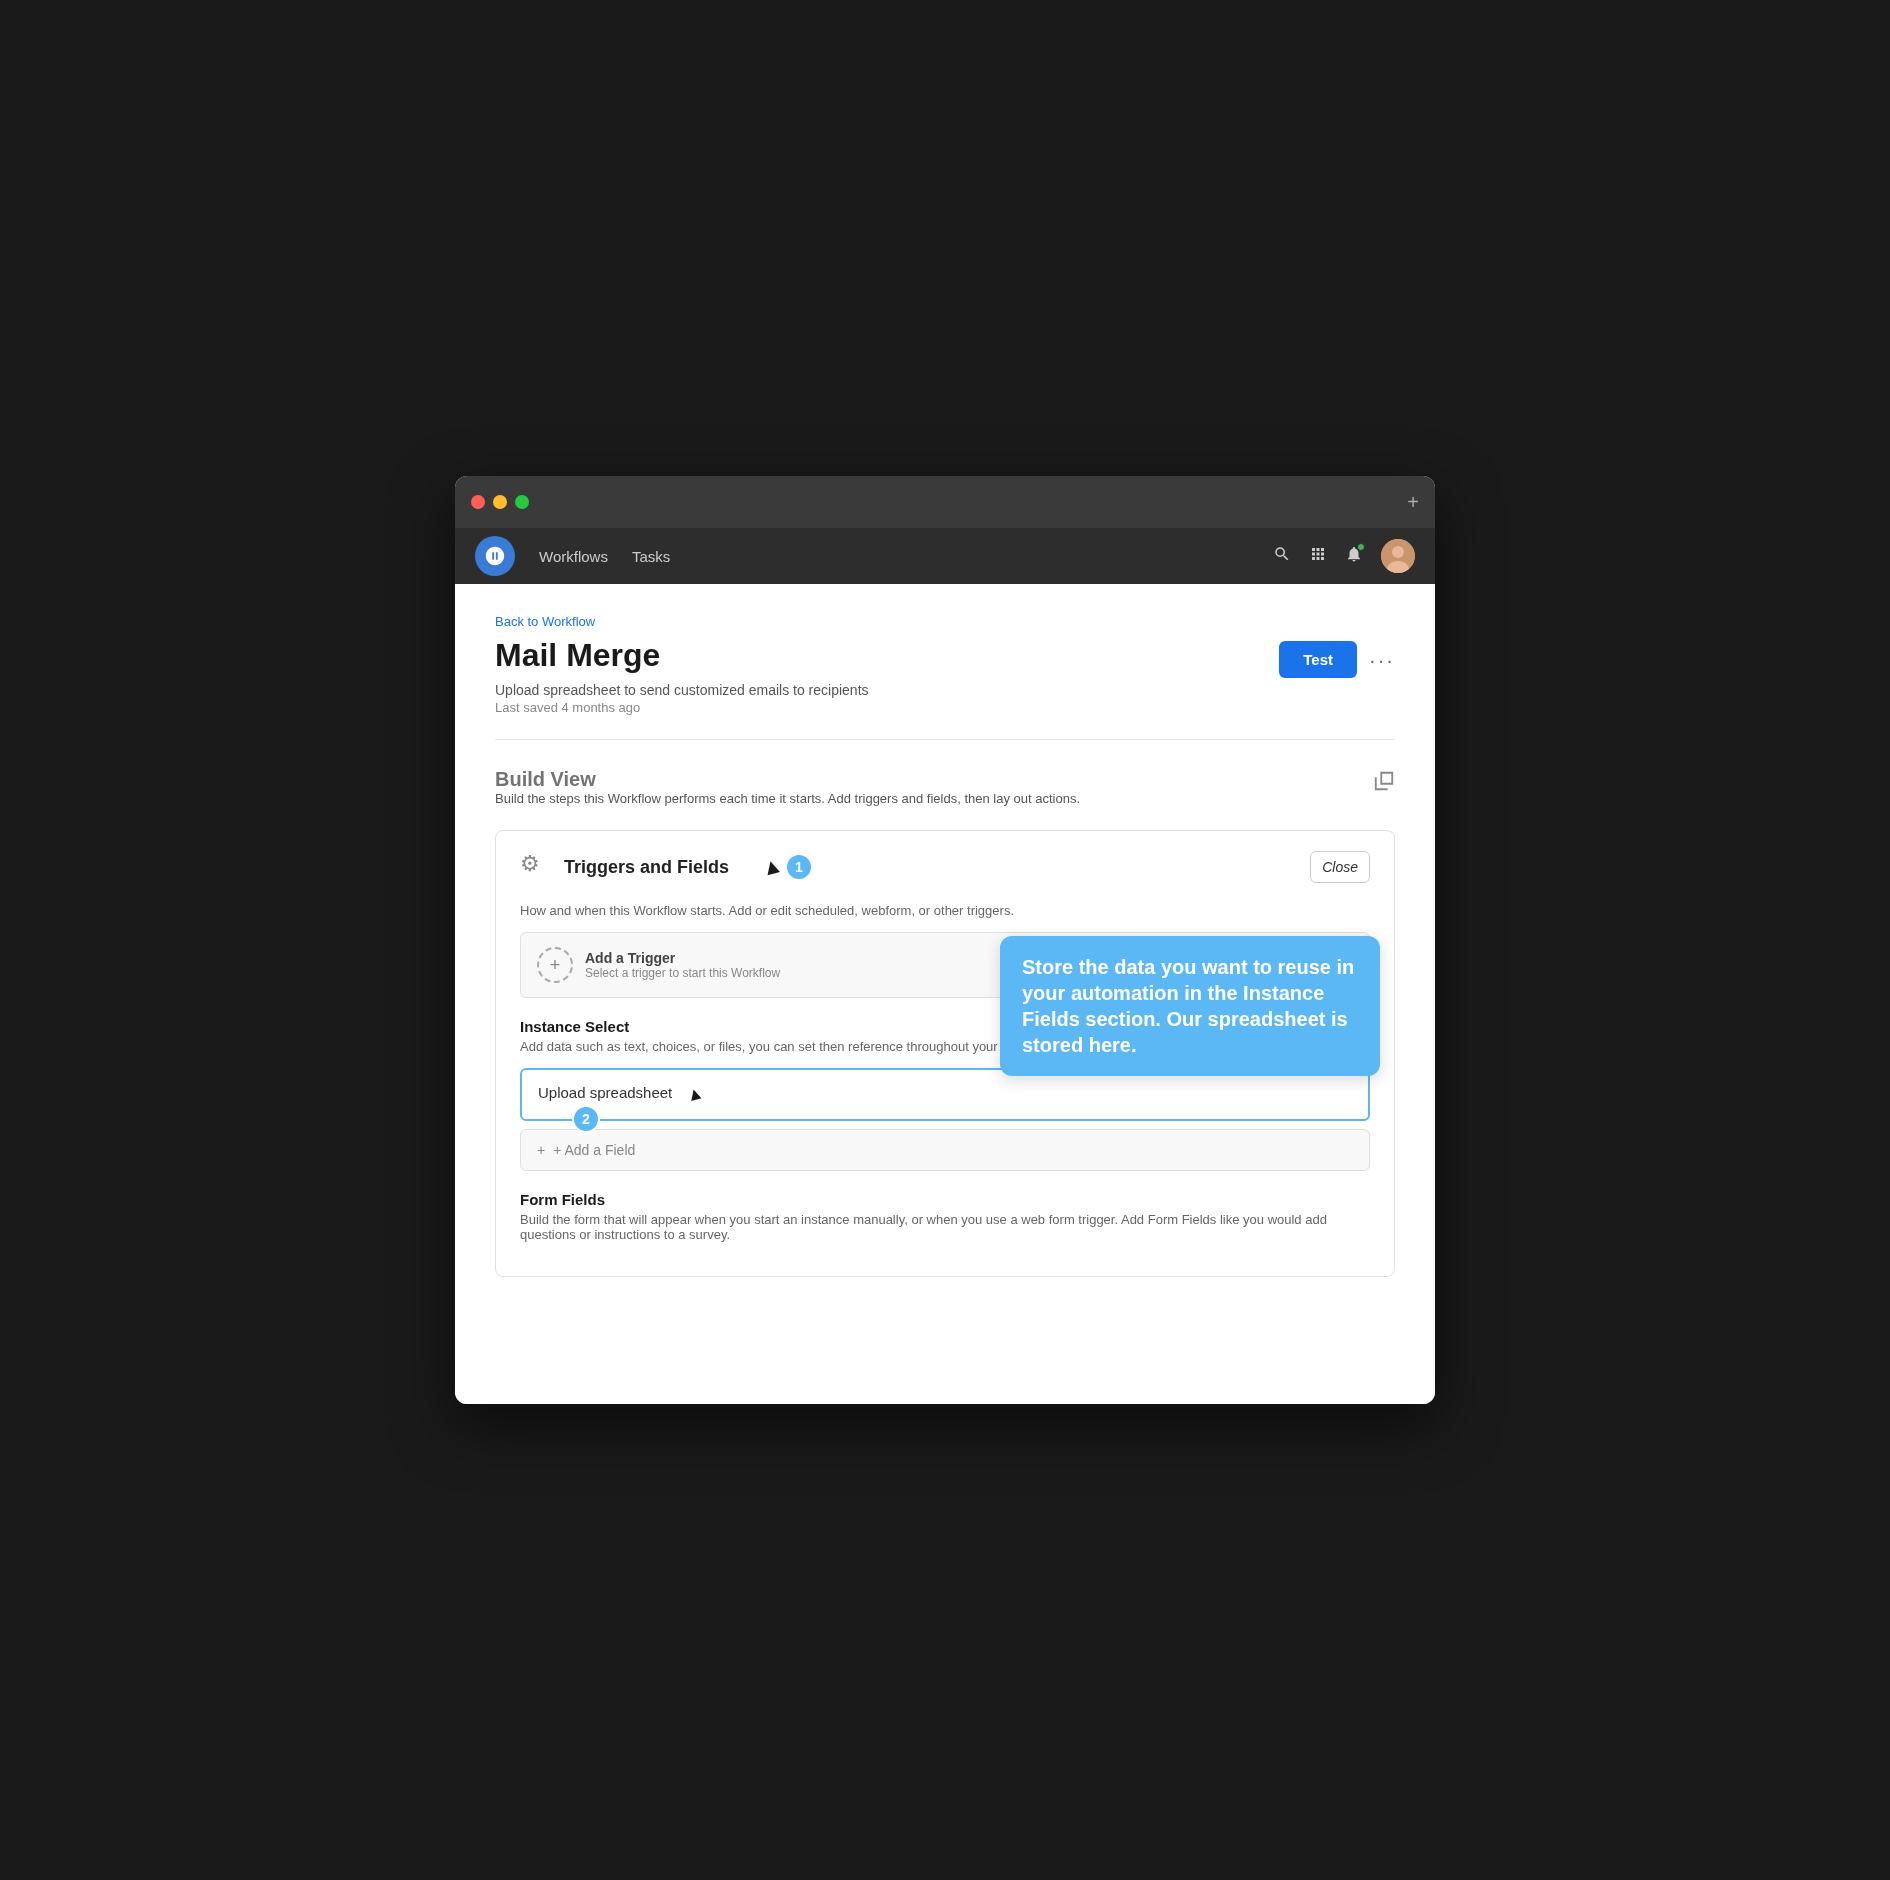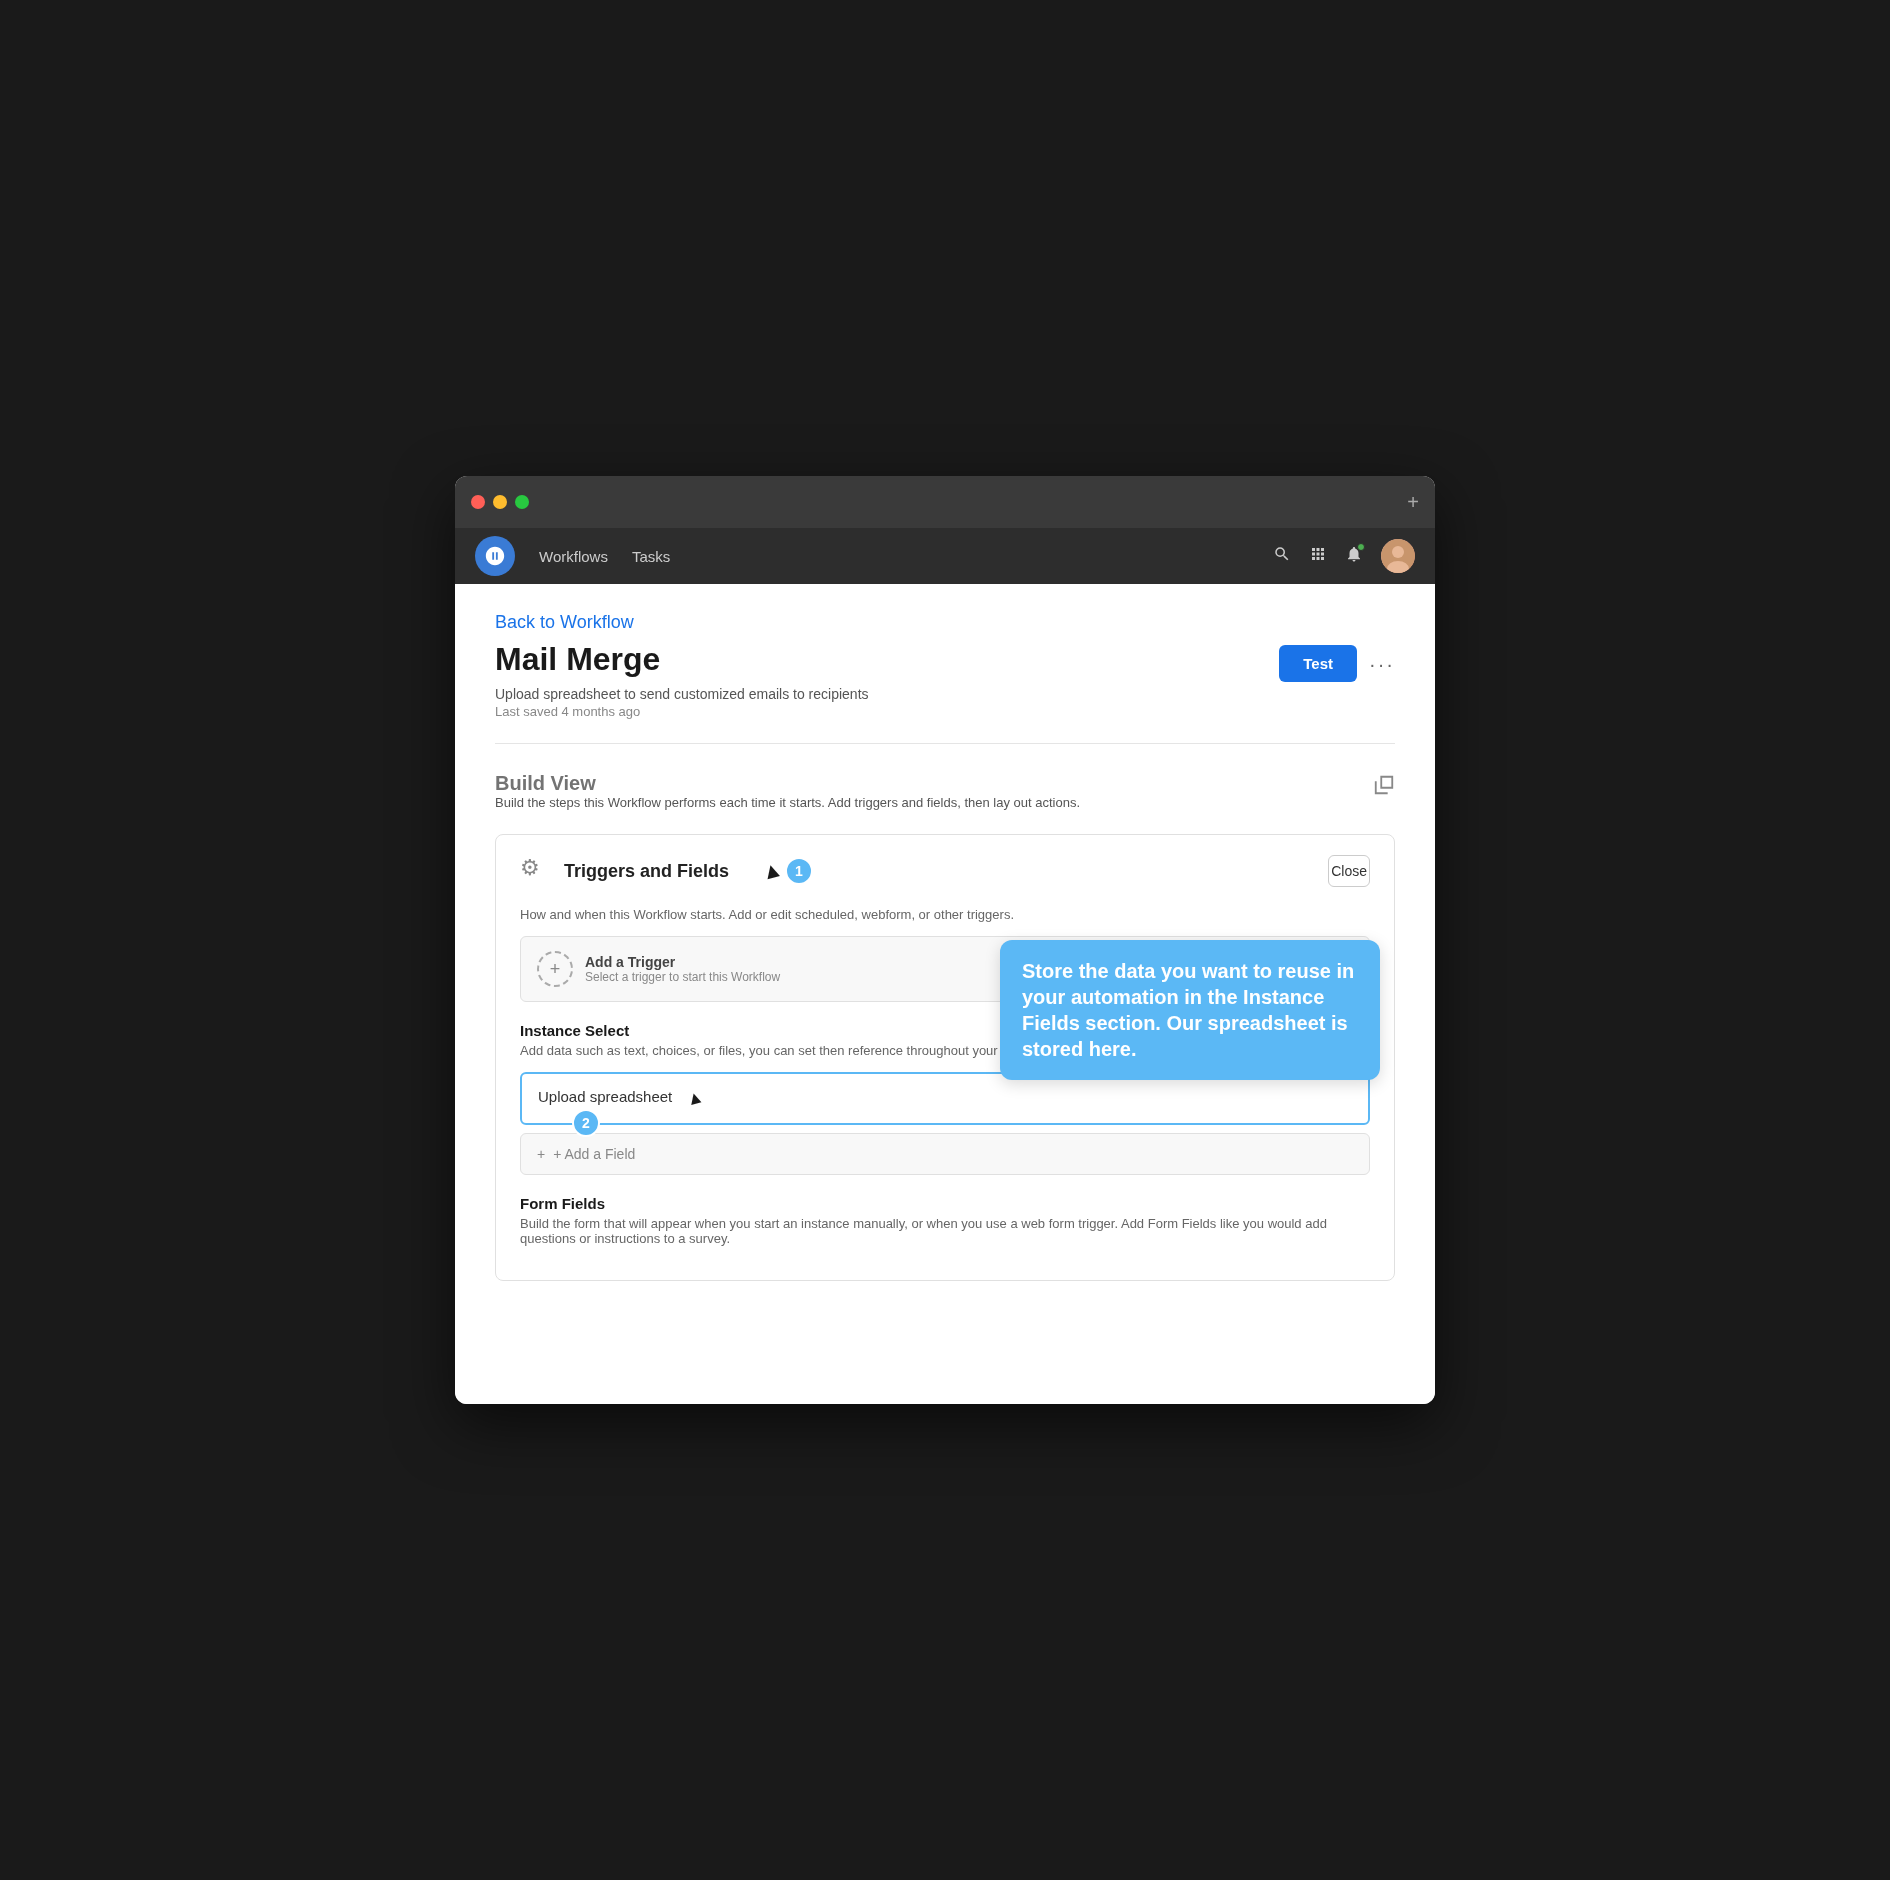--- a/index.html
+++ b/index.html
@@ -121,21 +121,21 @@
       font-size: 14px;
     }
     
     .content {
       background: white;
       padding: 28px 40px 40px;
       min-height: 820px;
     }
     .back-link {
       color: #1a73e8;
-      font-size: 18px;
+      font-size: 13px;
       text-decoration: none;
       display: inline-block;
       margin-bottom: 8px;
       cursor: pointer;
     }
     .page-header {
       display: flex;
       align-items: flex-start;
       justify-content: space-between;
       margin-bottom: 4px;
@@ -255,25 +255,26 @@
       display: flex;
       align-items: center;
       justify-content: center;
       font-size: 14px;
       font-weight: 700;
       border: 2px solid white;
     }
     .close-btn {
       border: 1px solid #ccc;
       background: white;
-      padding: 7px 2px;
+      padding: 7px 11px;
       border-radius: 6px;
       font-size: 14px;
       cursor: pointer;
       color: #333;
+      font-style: italic;
     }
     
     .sub-section-title {
       font-size: 15px;
       font-weight: 700;
       color: #1a1a1a;
       margin-bottom: 4px;
     }
     .sub-section-desc {
       color: #666;

